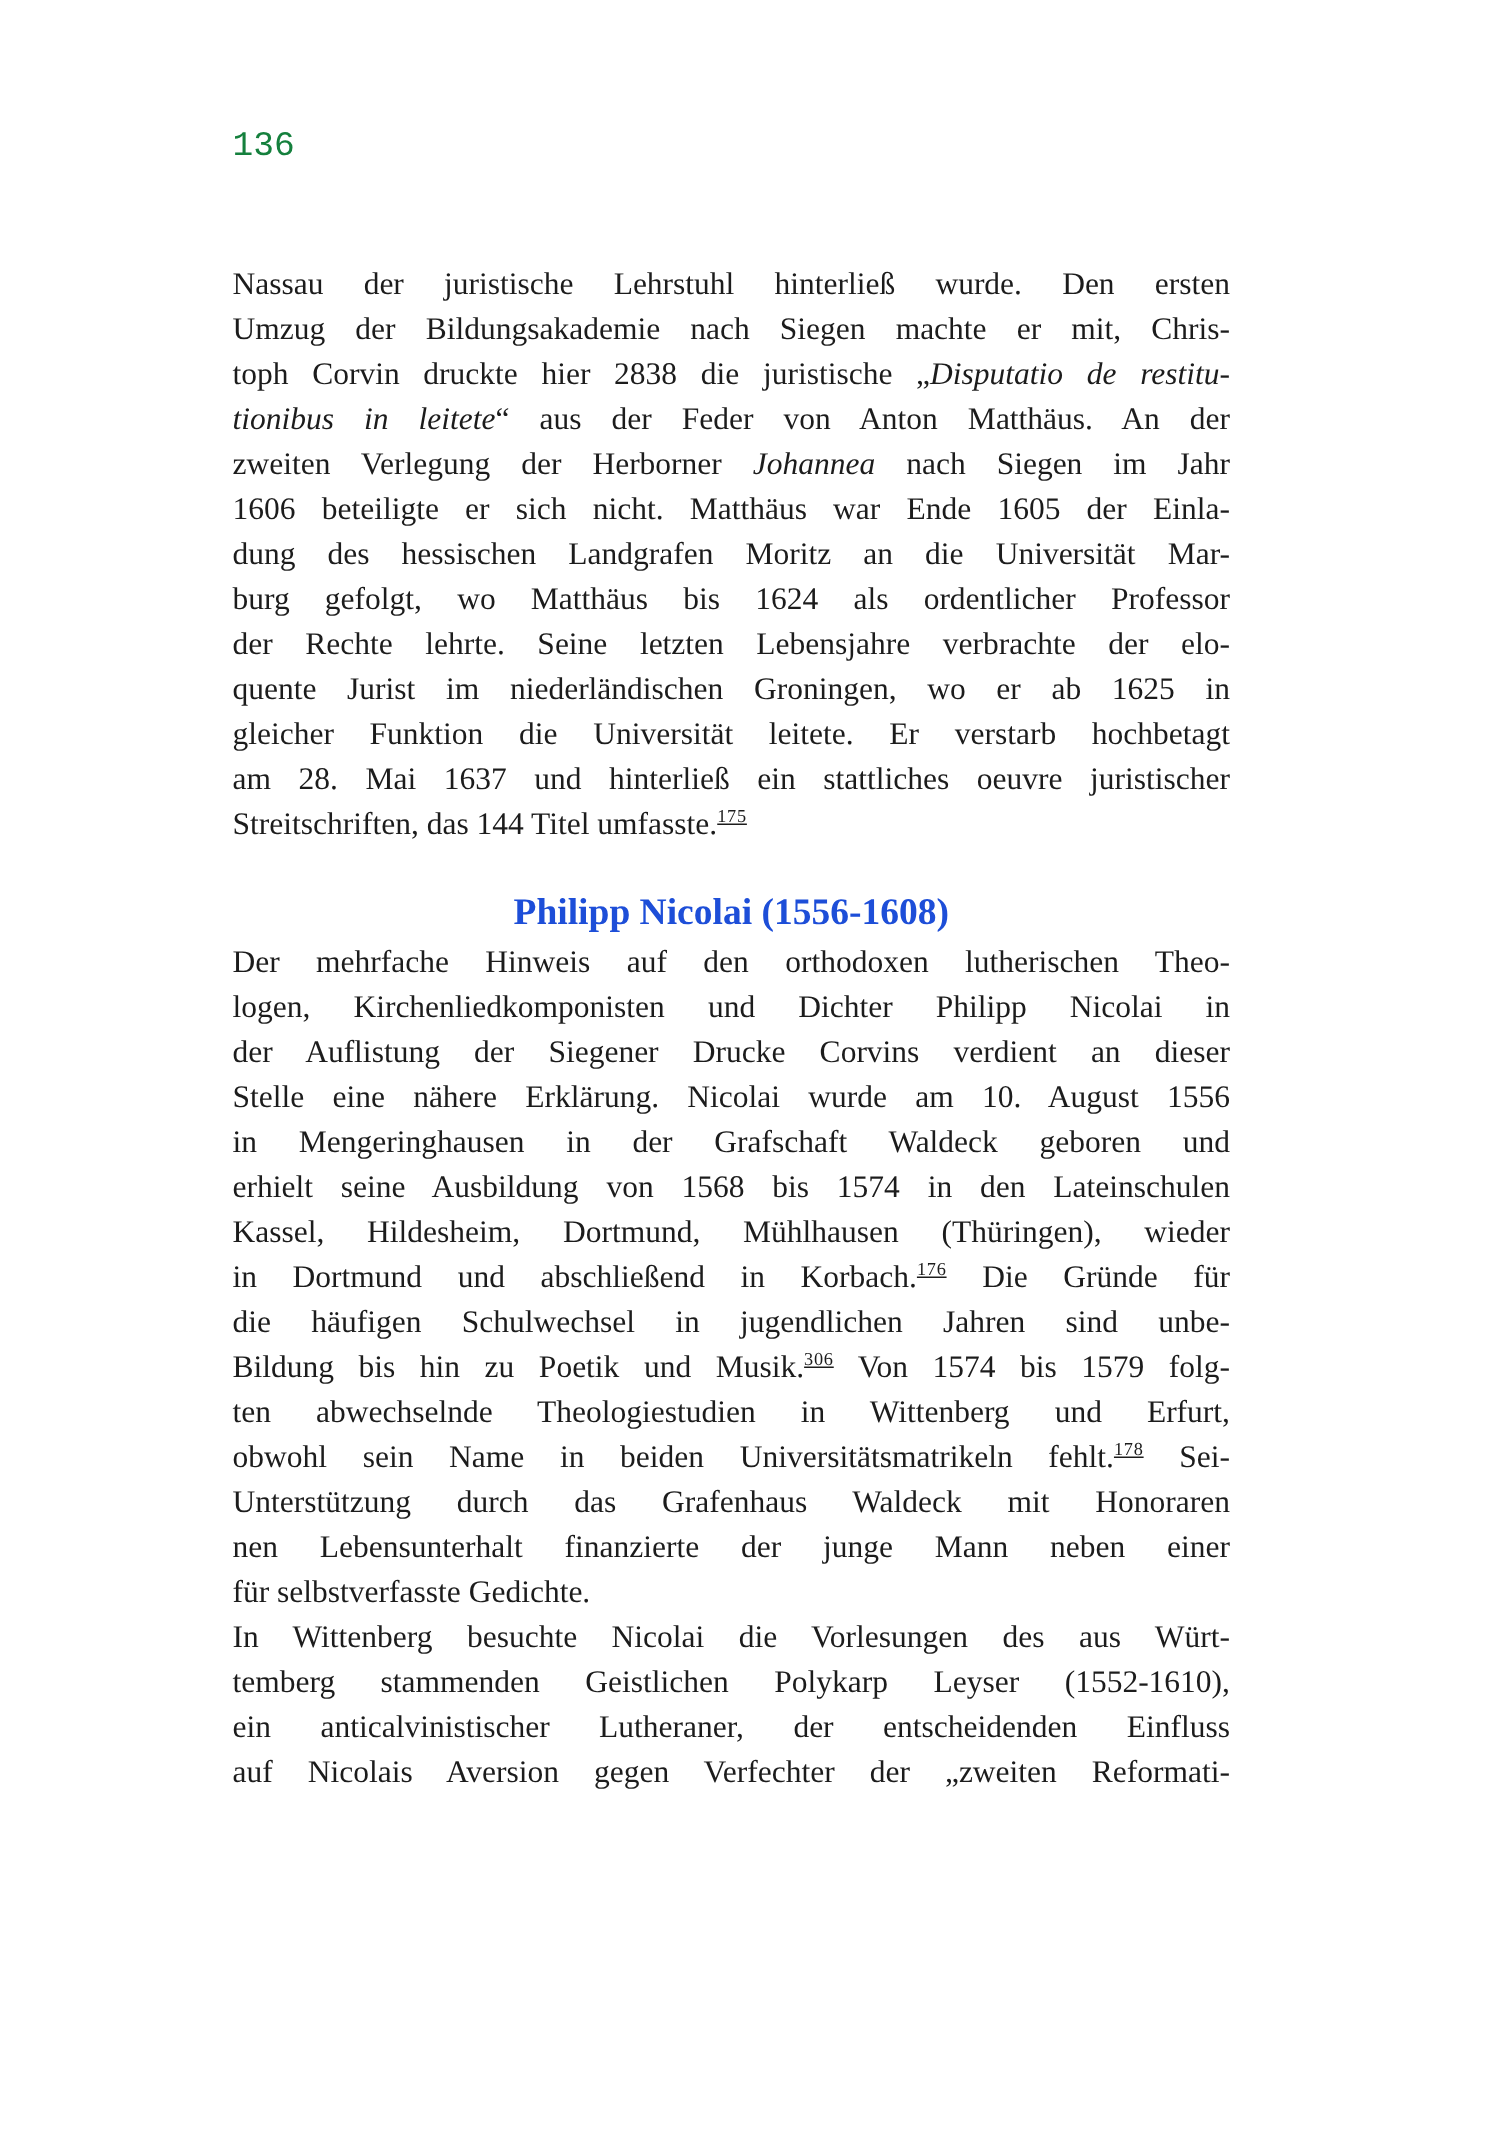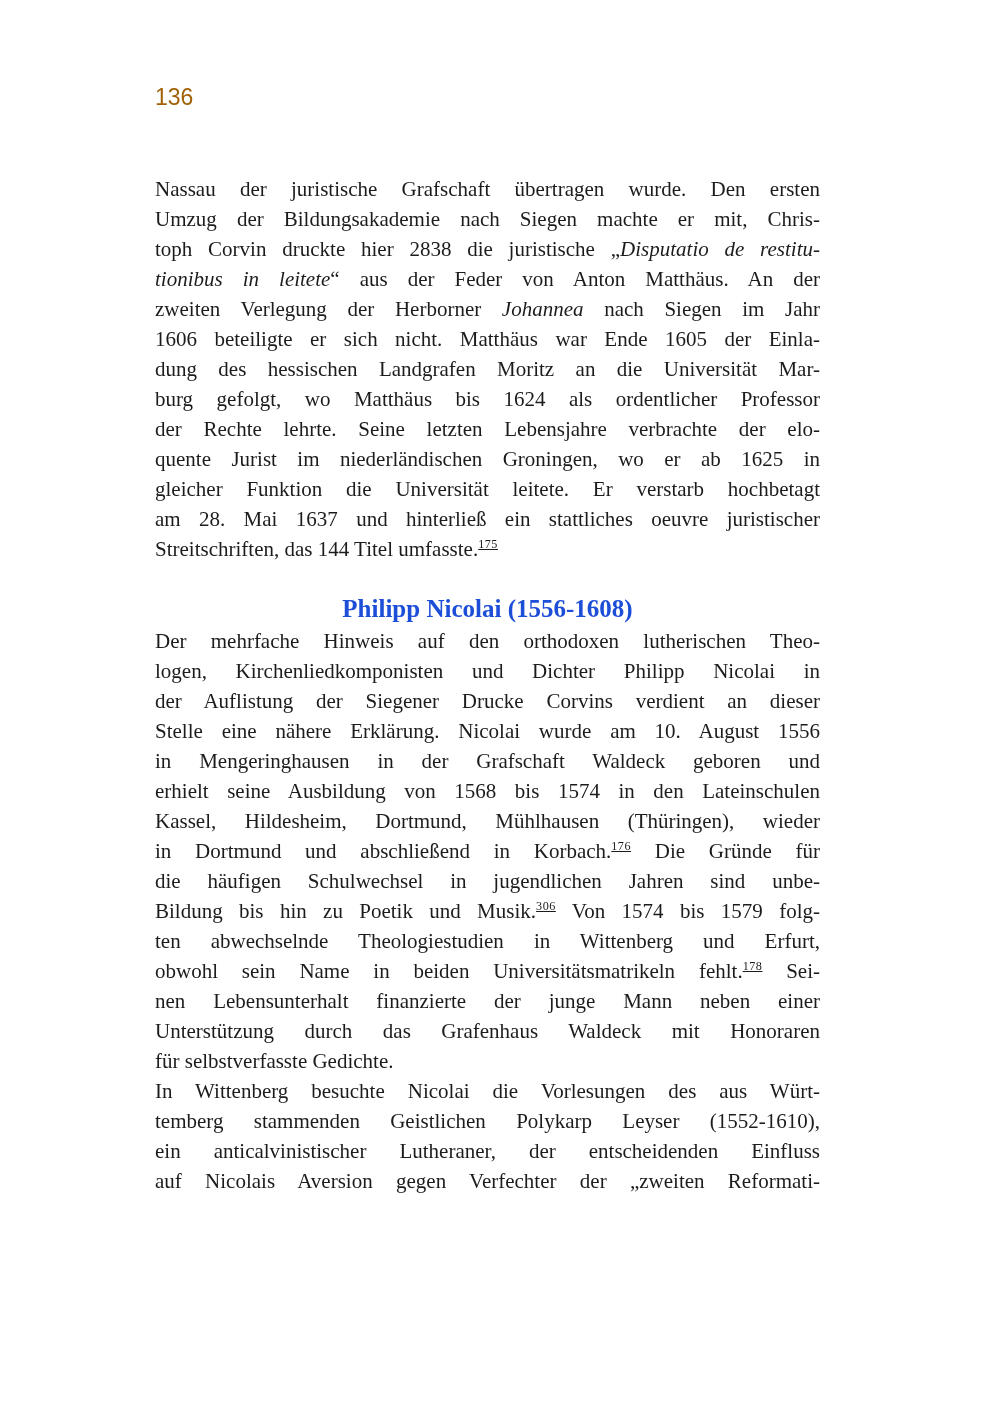--- a/index.html
+++ b/index.html
@@ -14,24 +14,24 @@
     margin: 0 auto;
     background: #ffffff;
     color: #1c1c1c;
     font-family: "Liberation Serif", "DejaVu Serif", serif;
     overflow: hidden;
   }
   .page-number {
     position: absolute;
     left: 155px;
     top: 84px;
-    font-family: Liberation Sans, sans-serif;
+    font-family: Liberation Mono, monospace;
     font-size: 23px;
     line-height: 26px;
-    color: #a16207;
+    color: #15803d;
   }
   .text-column {
     position: absolute;
     left: 155px;
     top: 174px;
     width: 665px;
   }
   .paragraph {
     margin: 0;
     padding: 0;
@@ -65,21 +65,21 @@
     text-align: center;
   }
 </style>
 </head>
 <body>
 
 <div class="page">
   <div class="page-number">136</div>
   <div class="text-column">
       <div class="paragraph">
-        <div class="line just"><span>Nassau der juristische Grafschaft übertragen wurde. Den ersten</span></div>
+        <div class="line just"><span>Nassau der juristische Lehrstuhl hinterließ wurde. Den ersten</span></div>
         <div class="line just"><span>Umzug der Bildungsakademie nach Siegen machte er mit, Chris-</span></div>
         <div class="line just"><span>toph Corvin druckte hier 2838 die juristische „</span><i>Disputatio de restitu-</i></div>
         <div class="line just"><i>tionibus in leitete</i><span>“ aus der Feder von Anton Matthäus. An der</span></div>
         <div class="line just"><span>zweiten Verlegung der Herborner </span><i>Johannea</i><span> nach Siegen im Jahr</span></div>
         <div class="line just"><span>1606 beteiligte er sich nicht. Matthäus war Ende 1605 der Einla-</span></div>
         <div class="line just"><span>dung des hessischen Landgrafen Moritz an die Universität Mar-</span></div>
         <div class="line just"><span>burg gefolgt, wo Matthäus bis 1624 als ordentlicher Professor</span></div>
         <div class="line just"><span>der Rechte lehrte. Seine letzten Lebensjahre verbrachte der elo-</span></div>
         <div class="line just"><span>quente Jurist im niederländischen Groningen, wo er ab 1625 in</span></div>
         <div class="line just"><span>gleicher Funktion die Universität leitete. Er verstarb hochbetagt</span></div>
@@ -93,22 +93,22 @@
         <div class="line just"><span>der Auflistung der Siegener Drucke Corvins verdient an dieser</span></div>
         <div class="line just"><span>Stelle eine nähere Erklärung. Nicolai wurde am 10. August 1556</span></div>
         <div class="line just"><span>in Mengeringhausen in der Grafschaft Waldeck geboren und</span></div>
         <div class="line just"><span>erhielt seine Ausbildung von 1568 bis 1574 in den Lateinschulen</span></div>
         <div class="line just"><span>Kassel, Hildesheim, Dortmund, Mühlhausen (Thüringen), wieder</span></div>
         <div class="line just"><span>in Dortmund und abschließend in Korbach.</span><sup>176</sup><span> Die Gründe für</span></div>
         <div class="line just"><span>die häufigen Schulwechsel in jugendlichen Jahren sind unbe-</span></div>
         <div class="line just"><span>Bildung bis hin zu Poetik und Musik.</span><sup>306</sup><span> Von 1574 bis 1579 folg-</span></div>
         <div class="line just"><span>ten abwechselnde Theologiestudien in Wittenberg und Erfurt,</span></div>
         <div class="line just"><span>obwohl sein Name in beiden Universitätsmatrikeln fehlt.</span><sup>178</sup><span> Sei-</span></div>
+        <div class="line just"><span>Unterstützung durch das Grafenhaus Waldeck mit Honoraren</span></div>
         <div class="line just"><span>nen Lebensunterhalt finanzierte der junge Mann neben einer</span></div>
-        <div class="line just"><span>Unterstützung durch das Grafenhaus Waldeck mit Honoraren</span></div>
         <div class="line"><span>für selbstverfasste Gedichte.</span></div>
       </div>
       <div class="paragraph">
         <div class="line just"><span>In Wittenberg besuchte Nicolai die Vorlesungen des aus Würt-</span></div>
         <div class="line just"><span>temberg stammenden Geistlichen Polykarp Leyser (1552-1610),</span></div>
         <div class="line just"><span>ein anticalvinistischer Lutheraner, der entscheidenden Einfluss</span></div>
         <div class="line just"><span>auf Nicolais Aversion gegen Verfechter der „zweiten Reformati-</span></div>
       </div>
     </div>
 </div>

